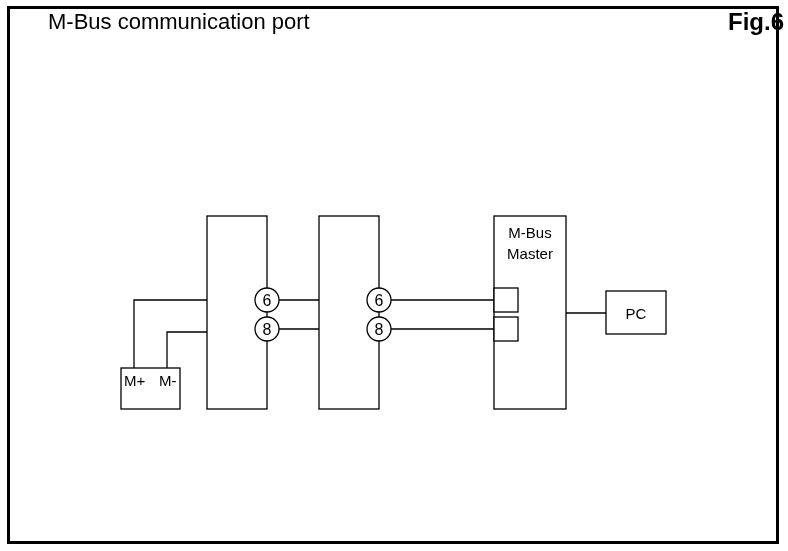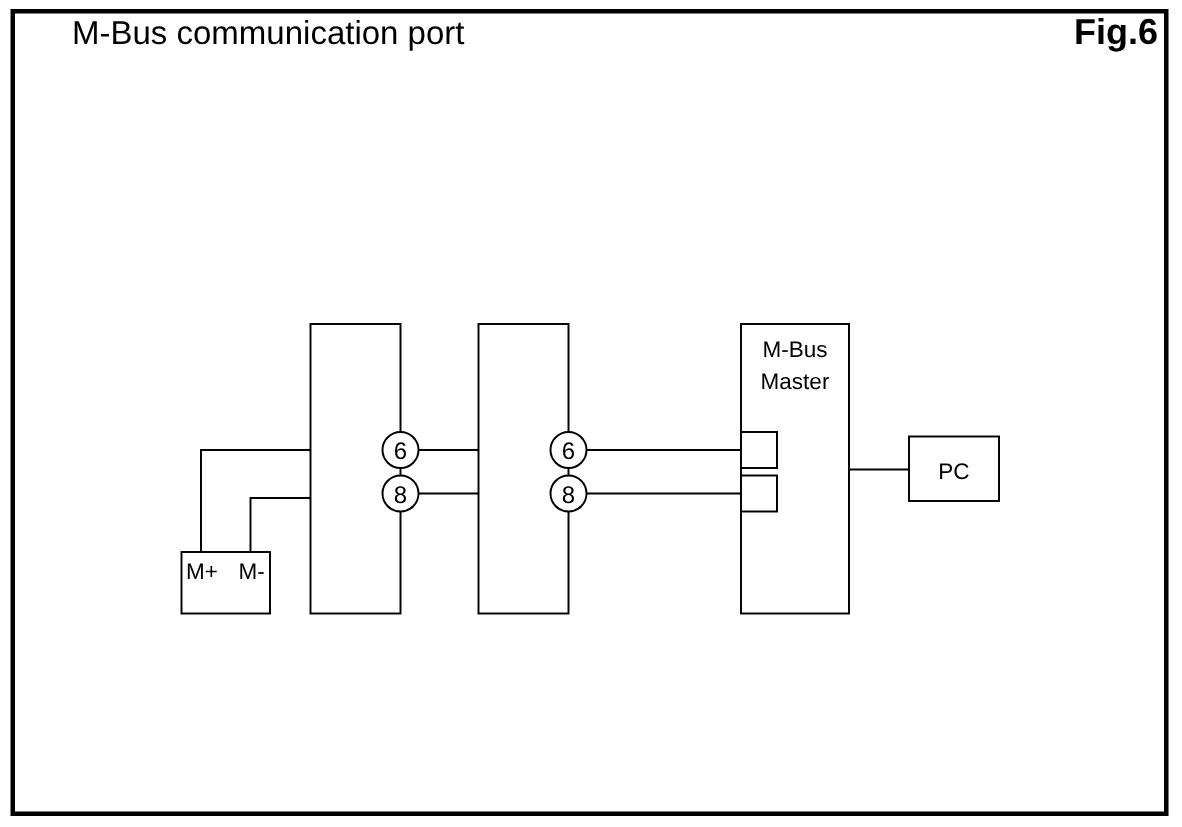--- a/index.html
+++ b/index.html
@@ -1,19 +1,19 @@
 <!DOCTYPE html>
 <html><head>
 <meta charset="utf-8">
 <style>
   html, body { margin: 0; padding: 0; background: #ffffff; }
   body { width: 788px; height: 551px; position: relative; overflow: hidden; font-family: "Liberation Sans", sans-serif; }
   .frame { position: absolute; left: 7px; top: 6px; width: 766px; height: 532px; border: 3px solid #000; background: #fff; }
   .title { position: absolute; left: 12px; top: 8px; font-size: 22px; color: #000; line-height: 28px; font-family: "Liberation Sans", sans-serif; margin-left: 36px; }
-  .fig { position: absolute; right: 16px; top: 7px; font-size: 24px; font-weight: bold; color: #000; line-height: 30px; font-family: "Liberation Sans", sans-serif; }
+  .fig { position: absolute; right: 4px; top: 7px; font-size: 24px; font-weight: bold; color: #000; line-height: 30px; font-family: "Liberation Sans", sans-serif; }
   svg { position: absolute; left: 0; top: 0; }
   svg text { font-family: "Liberation Sans", sans-serif; fill: #000; }
 </style>
 </head>
 <body>
 
 <div class="frame"></div>
 <div class="title">M-Bus communication port</div>
 <div class="fig">Fig.6</div>
 

